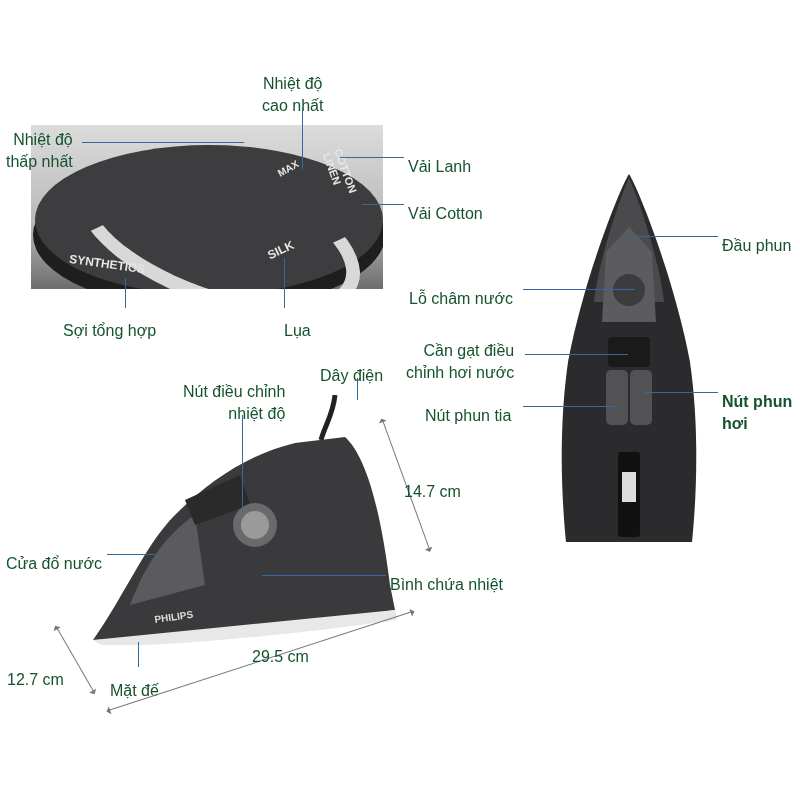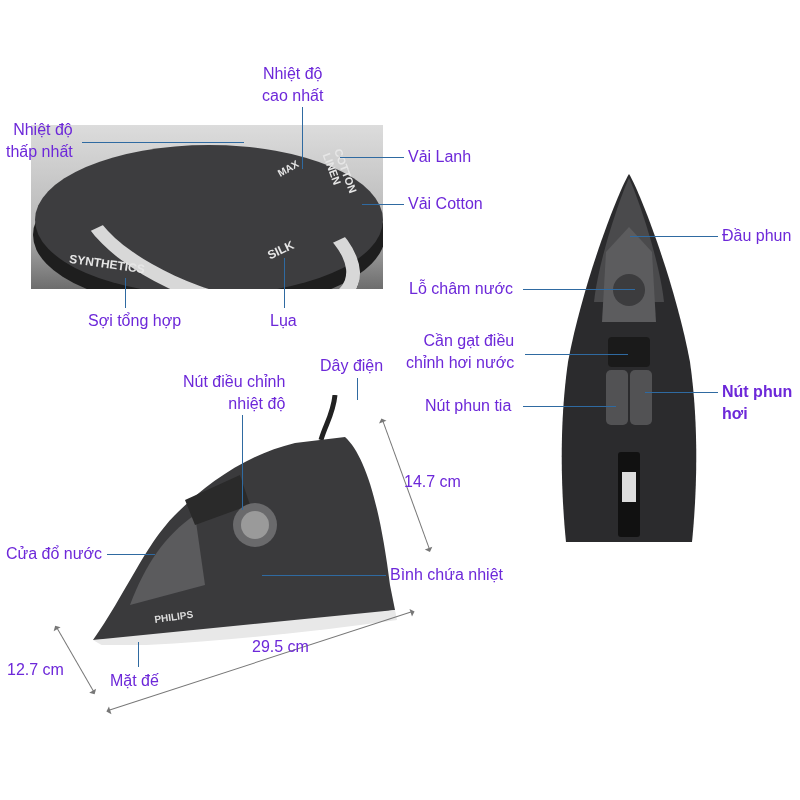--- a/index.html
+++ b/index.html
@@ -1,17 +1,17 @@
 <!DOCTYPE html>
 <html><head>
 <meta charset="utf-8">
 <style>
   html, body { margin:0; padding:0; background:#ffffff; }
   body { width:800px; height:800px; position:relative; overflow:hidden; font-family:"Liberation Sans", sans-serif; color:#555; }
-  .lbl { position:absolute; font-size:16px; color:#6d28d9; line-height:22px; white-space:nowrap; }
+  .lbl { position:absolute; font-size:16px; color:#14532d; line-height:22px; white-space:nowrap;margin-top:10px; }
   .lbl.c { text-align:center; }
   .lbl.r { text-align:right; }
   .ln { position:absolute; background:#2f6aa1; }
   .dim-line { position:absolute; height:1px; background:#777; transform-origin:0 0; }
   .dim-line::before, .dim-line::after { content:""; position:absolute; top:-3px; border:4px solid transparent; }
   .dim-line::before { left:-2px; border-right-color:#777; border-left:0; }
   .dim-line::after { right:-2px; border-left-color:#777; border-right:0; }
   
   .dial-photo { position:absolute; left:31px; top:125px; width:352px; height:164px; background:linear-gradient(180deg,#dcdcdc 0%,#b9b9b9 60%,#6d6d6d 100%); overflow:hidden; }
   .dial-edge { position:absolute; left:2px; top:35px; width:352px; height:150px; border-radius:50%; background:#1e1e1e; }
@@ -48,24 +48,24 @@
 </div>
 <div class="ln" style="left:82px;top:142px;width:162px;height:1px;"></div>
 
 <div class="lbl" style="left:408px;top:146px;">Vải Lanh</div>
 <div class="ln" style="left:340px;top:157px;width:64px;height:1px;"></div>
 
 <div class="lbl" style="left:408px;top:193px;">Vải Cotton</div>
 <div class="ln" style="left:362px;top:204px;width:42px;height:1px;"></div>
 
 <div class="ln" style="left:125px;top:278px;width:1px;height:30px;"></div>
-<div class="lbl" style="left:88px;top:310px;">Sợi tổng hợp</div>
+<div class="lbl" style="left:63px;top:310px;">Sợi tổng hợp</div>
 
 <div class="ln" style="left:284px;top:258px;width:1px;height:50px;"></div>
-<div class="lbl" style="left:270px;top:310px;text-align:right;">Lụa</div>
+<div class="lbl" style="left:284px;top:310px;text-align:right;">Lụa</div>
 
 <svg class="iron-top" viewBox="0 0 142 370">
   <path d="M71 2 C60 20 25 110 10 190 C0 260 4 330 8 370 L134 370 C138 330 142 260 132 190 C117 110 82 20 71 2 Z" fill="#2b2b2d"></path>
   <path d="M71 6 C62 25 40 90 36 130 L106 130 C102 90 80 25 71 6 Z" fill="#4a4a4c"></path>
   <path d="M71 55 L48 80 L44 150 L98 150 L94 80 Z" fill="#5c5c5e"></path>
   <circle cx="71" cy="118" r="16" fill="#3c3c3e"></circle>
   <rect x="50" y="165" width="42" height="30" rx="4" fill="#1a1a1a"></rect>
   <rect x="48" y="198" width="22" height="55" rx="5" fill="#525254"></rect>
   <rect x="72" y="198" width="22" height="55" rx="5" fill="#525254"></rect>
   <rect x="60" y="280" width="22" height="85" rx="3" fill="#111"></rect>

